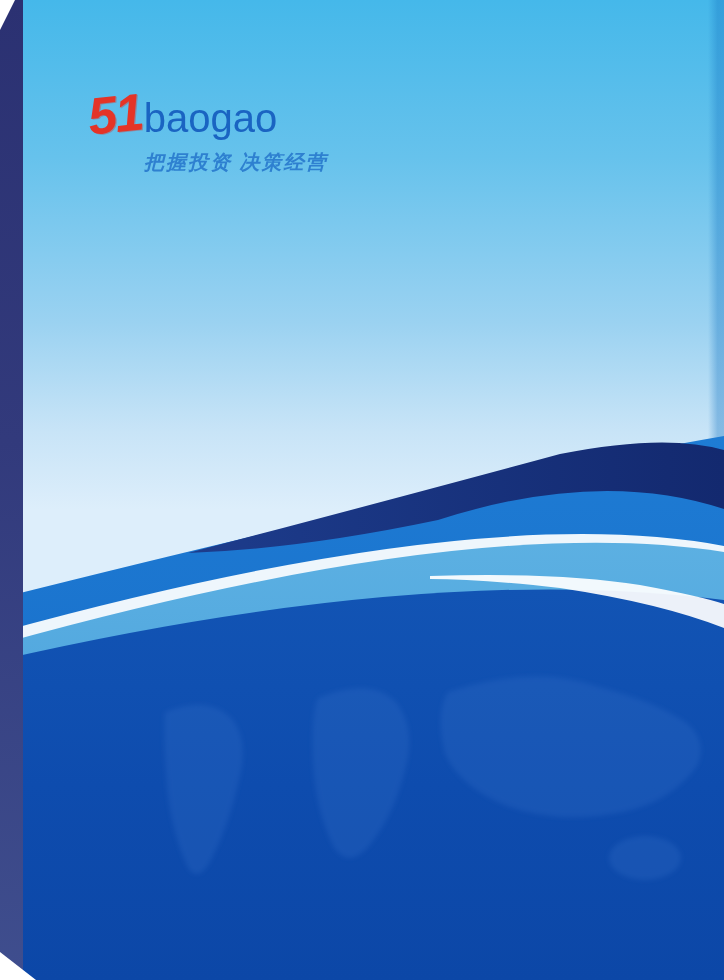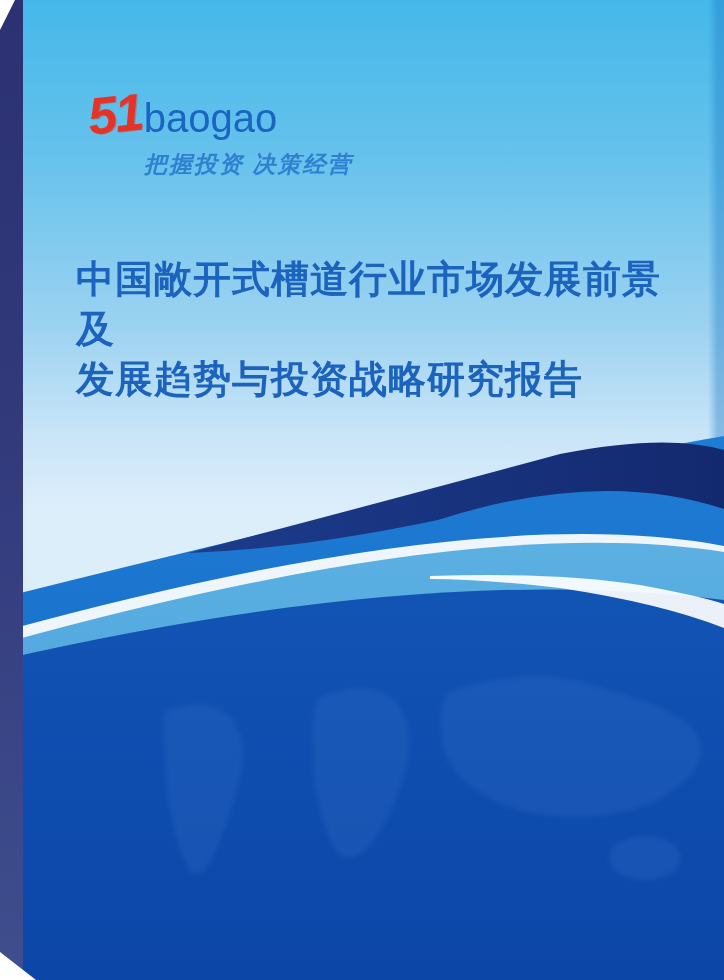--- a/index.html
+++ b/index.html
@@ -38,21 +38,21 @@
   .corner.bl{left:0;bottom:0;width:36px;height:28px;clip-path:polygon(0 0,0 100%,100% 100%);}
 
   
   .logo{position:absolute;left:88px;top:88px;width:320px;}
   .logo-row{display:flex;align-items:baseline;}
   .logo-prefix{color:var(--logo-red);font-size:52px;font-weight:bold;font-style:italic;
     letter-spacing:-2px;line-height:1;transform:rotate(-6deg);display:inline-block;
     text-shadow:1px 1px 0 rgba(220,40,30,.35);}
   .logo-name{color:var(--brand-blue);font-size:40px;font-weight:normal;letter-spacing:0;
     line-height:1;margin-left:2px;}
-  .logo-tagline{color:var(--tagline-blue);font-size:23px;font-weight:bold;
+  .logo-tagline{color:var(--tagline-blue);font-size:20px;font-weight:bold;
     letter-spacing:2px;margin:9px 0 6px 56px;font-style:italic;}
 
   
   .title{position:absolute;left:76px;top:254px;width:610px;color:var(--title-blue);
     font-size:38px;font-weight:600;letter-spacing:1px;line-height:50px;}
 </style>
 </head>
 <body>
 
 <div class="page">
@@ -109,18 +109,14 @@
   <div class="corner bl"></div>
 
   <div class="logo">
     <div class="logo-row">
       <span class="logo-prefix">51</span>
       <span class="logo-name">baogao</span>
     </div>
     <div class="logo-tagline">把握投资 决策经营</div>
   </div>
 
-  <div class="title">
-    <div>中国敞开式槽道行业市场发展前景及</div>
-    <div>发展趋势与投资战略研究报告</div>
-  </div>
 
 </div>
 
 </body></html>

